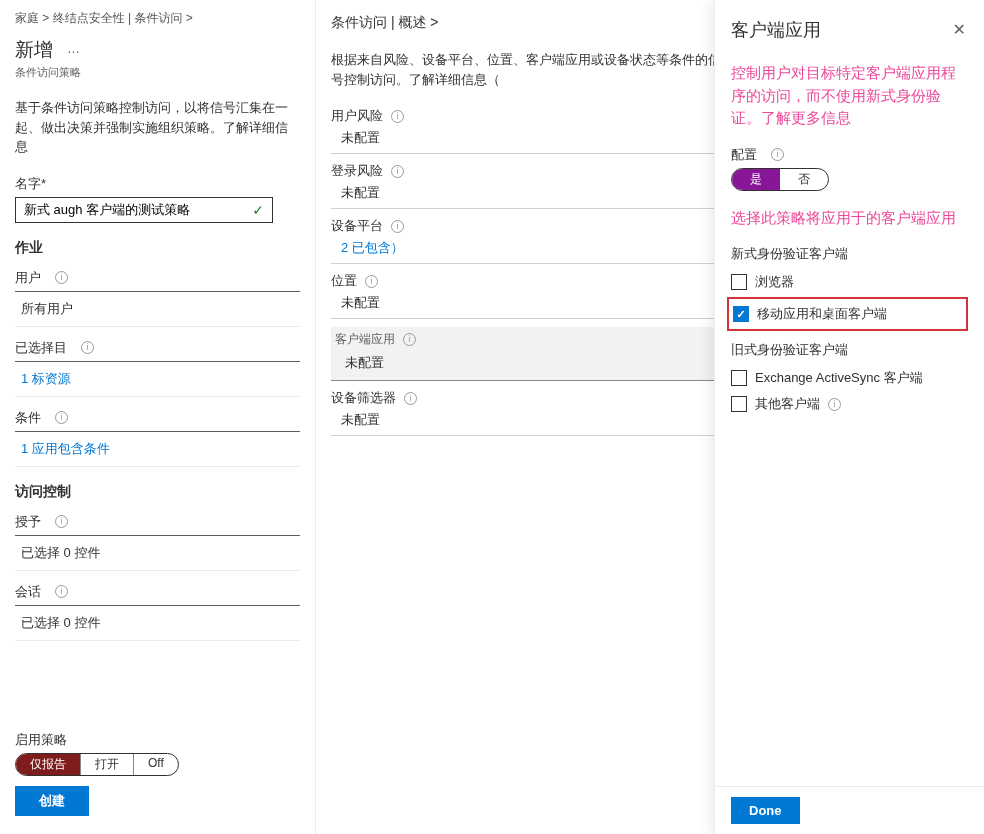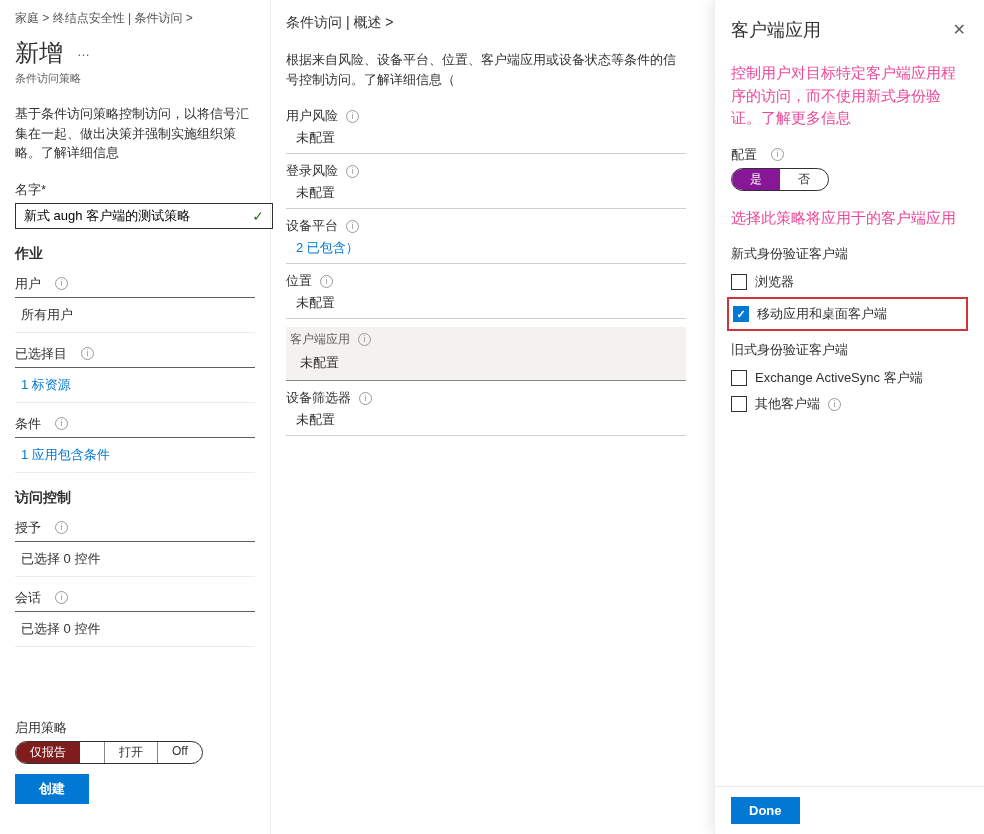--- a/index.html
+++ b/index.html
@@ -1,39 +1,39 @@
 <!DOCTYPE html>
 <html><head>
   <meta charset="utf-8">
   <style>
     * { box-sizing: border-box; margin: 0; padding: 0; font-family: 'Segoe UI', Arial, sans-serif; }
     body { width: 984px; height: 834px; background: #fff; font-size: 13px; color: #323130; overflow: hidden; position: relative; }
     .main-area { display: flex; height: 100%; }
-    .col1 { width: 271px; padding: 10px 15px; border-right: 1px solid #eee; position: relative; height: 100%; }
+    .col1 { width: 316px; padding: 10px 15px; border-right: 1px solid #eee; position: relative; height: 100%; }
     .col2 { width: 430px; padding: 10px 15px; }
     .panel { position: absolute; right: 0; top: 0; width: 270px; height: 100%; background: #fff; border-left: 1px solid #eee; box-shadow: -4px 0 12px rgba(0,0,0,0.08); display: flex; flex-direction: column; }
     .panel-body { padding: 18px 16px; flex: 1; overflow: auto; }
     .panel-footer { padding: 10px 16px; border-top: 1px solid #edebe9; }
     .breadcrumb { font-size: 12px; color: #555; margin-bottom: 4px; }
-    .page-title { font-size: 24px; font-weight: 400; color: #323130; margin: 6px 0 2px; }
+    .page-title { font-size: 19px; font-weight: 400; color: #323130; margin: 6px 0 2px; }
     .meta-small { font-size: 11px; color: #605e5c; margin-bottom: 18px; }
     .desc { font-size: 13px; color: #323130; line-height: 1.5; margin-bottom: 18px; }
     .section-label { font-size: 13px; color: #323130; margin-bottom: 4px; margin-top: 12px; display: flex; align-items: center; gap: 14px; }
     .section-label.bordered { border-bottom: 1px solid #605e5c; padding-bottom: 4px; }
     .info-icon { display: inline-flex; width: 13px; height: 13px; border: 1px solid #999; border-radius: 50%; align-items: center; justify-content: center; font-size: 9px; color: #999; line-height: 1; }
     .value-line { font-size: 13px; color: #323130; padding: 4px 0 8px 6px; border-bottom: 1px solid #edebe9; margin-bottom: 6px; }
     .value-line.blue { color: #0078d4; }
     .input-box { width: 258px; border: 1px solid #323130; padding: 4px 8px; display: flex; align-items: center; justify-content: space-between; margin-bottom: 6px; }
     .input-box input { border: none; outline: none; flex: 1; font-size: 13px; }
     .check-green { color: #107c10; font-size: 14px; }
     .subheading { font-size: 14px; font-weight: 700; color: #323130; margin: 16px 0 10px; }
     .toggle3 { display: inline-flex; border: 1px solid #323130; border-radius: 12px; overflow: hidden; font-size: 12px; }
     .toggle3 span { padding: 2px 14px; cursor: pointer; }
     .toggle3 span.active-purple { background: #7f1d1d; color: #fff; }
-    .toggle3 span.spacer { border-left: 1px solid #888; border-right: 1px solid #888; margin-left: 24px; }
+    .toggle3 span.spacer { border-left: 1px solid #888; border-right: 1px solid #888; }
     .btn-primary { background: #0078d4; color: #fff; border: none; padding: 6px 18px; font-size: 13px; cursor: pointer; font-weight: 600; }
     .btn-primary.wide { padding: 6px 24px; }
     .col2-title { font-size: 14px; color: #323130; margin: 4px 0 18px; }
     .cond-item { margin-bottom: 8px; }
     .cond-label { font-size: 13px; display: flex; align-items: center; gap: 8px; padding-bottom: 2px; }
     .cond-value { font-size: 13px; color: #323130; padding: 2px 0 6px 10px; border-bottom: 1px solid #d2d0ce; }
     .cond-value.blue { color: #0078d4; }
     .cond-item.highlighted .cond-label { background: #f3f2f1; padding: 4px 4px 2px; font-size:12px; color:#605e5c;}
     .cond-item.highlighted .cond-value { background: #f3f2f1; padding: 4px 4px 8px 14px; border-bottom: 1px solid #888; }
     .panel-title { font-size: 18px; font-weight: 400; color: #323130; }
@@ -42,21 +42,21 @@
     .panel-desc { font-size: 15px; color: #ec4899; line-height: 1.5; margin-bottom: 16px; }
     .toggle2 { display: inline-flex; border: 1px solid #323130; border-radius: 12px; overflow: hidden; font-size: 12px; margin-bottom: 16px; }
     .toggle2 span { padding: 2px 18px; cursor: pointer; }
     .toggle2 span.active-purple { background: #881798; color: #fff; }
     .check-row { display: flex; align-items: center; gap: 8px; padding: 4px 0; }
     .checkbox { width: 16px; height: 16px; border: 1px solid #323130; display: inline-flex; align-items: center; justify-content: center; cursor: pointer; flex-shrink: 0; }
     .checkbox.checked { background: #0078d4; border-color: #0078d4; }
     .checkbox.checked::after { content: '✓'; color: #fff; font-size: 11px; font-weight: bold; line-height: 1; }
     .highlight-box { border: 2px solid #d13438; padding: 2px 4px; margin: 2px 0 6px -4px; }
     .group-title { font-size: 13px; color: #323130; margin: 10px 0 6px; }
-    .bottom-controls { position: absolute; bottom: 12px; left: 0; padding: 10px 15px 18px; width: 100%; background: #fff; }
+    .bottom-controls { position: absolute; bottom: 0; left: 0; padding: 10px 15px 18px; width: 100%; background: #fff; }
     .more-dots { color: #605e5c; padding: 0 6px; }
   </style>
 </head>
 <body>
 
 <div class="main-area">
 
   <div class="col1">
     <div class="breadcrumb">
       <span>家庭</span> &gt;

